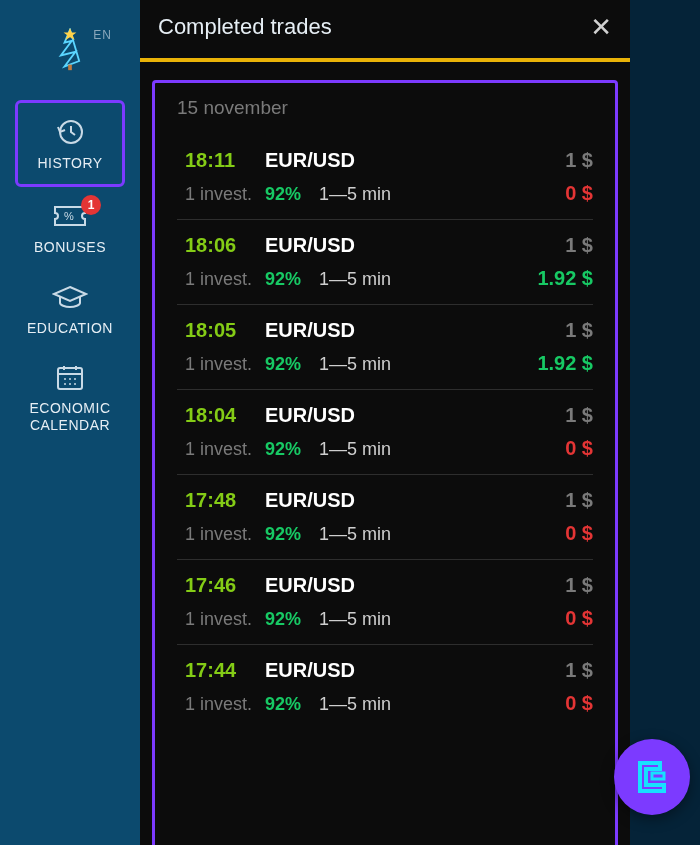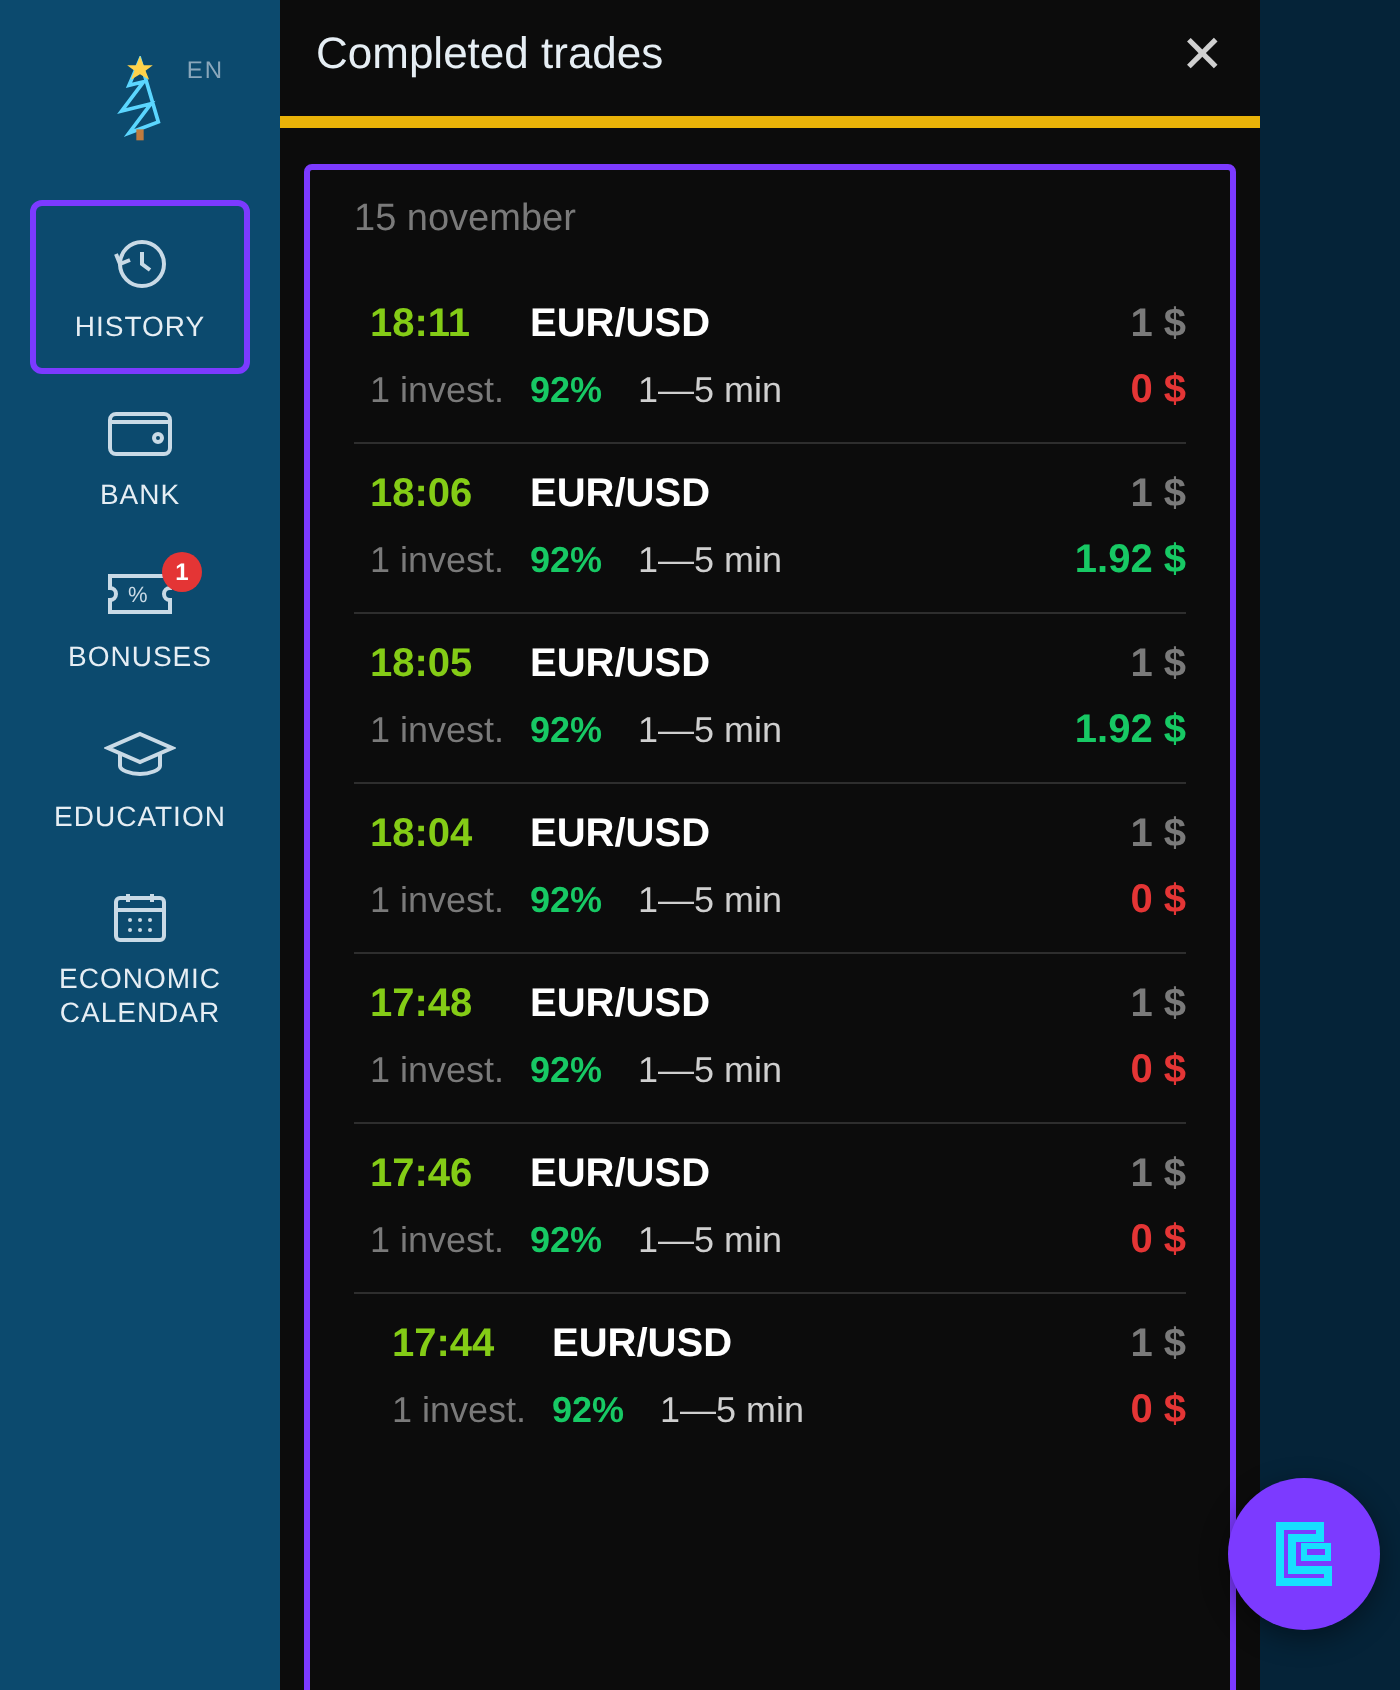--- a/index.html
+++ b/index.html
@@ -86,21 +86,21 @@
     left: 140px; top: 0;
     width: 490px;
     height: 100%;
     background: #0c0c0c;
   }
   .panel-header {
     display:flex;
     align-items:center;
     justify-content:space-between;
     padding: 14px 18px 18px 18px;
-    border-bottom: 6px solid #eab308;
+    border-bottom: 4px solid #eab308;
   }
   .panel-title {
     font-size: 22px;
     font-weight: 400;
     color: #e6eef4;
   }
   .close-x {
     font-size: 26px;
     color: #d0d0d0;
     cursor: pointer;
@@ -117,21 +117,21 @@
   .date-heading {
     font-size: 19px;
     color: #7a7a7a;
     font-weight: 400;
     margin-bottom: 16px;
   }
   .trade {
     padding: 14px 0 14px 8px;
     border-bottom: 1px solid #2e2e2e;
   }
-  .trade:last-child { border-bottom: none; margin-left: 11px; }
+  .trade:last-child { border-bottom: none; }
   .trade-row {
     display: flex;
     align-items: baseline;
   }
   .trade-row + .trade-row { margin-top: 10px; }
   .t-time {
     width: 80px;
     font-size: 20px;
     font-weight: 700;
     color: #84cc16;
@@ -200,30 +200,20 @@
     <div class="nav-icon">
       <svg width="30" height="30" viewBox="0 0 30 30" fill="none" stroke-width="2">
         <circle cx="16" cy="15" r="11"></circle>
         <path d="M16 9 v6 l4 3"></path>
         <path d="M3 10 l2 5 l5 -2"></path>
       </svg>
     </div>
     <div class="nav-label">HISTORY</div>
   </div>
 
-  <div class="nav-item">
-    <div class="nav-icon">
-      <svg width="34" height="26" viewBox="0 0 34 26" fill="none" stroke-width="2">
-        <rect x="2" y="4" width="30" height="20" rx="3"></rect>
-        <path d="M2 8 h30"></path>
-        <circle cx="26" cy="16" r="2"></circle>
-      </svg>
-    </div>
-    <div class="nav-label">BANK</div>
-  </div>
 
   <div class="nav-item">
     <div class="badge">1</div>
     <div class="nav-icon">
       <svg width="34" height="24" viewBox="0 0 34 24" fill="none" stroke-width="2">
         <path d="M2 3 h30 v6 a3 3 0 0 0 0 6 v6 h-30 v-6 a3 3 0 0 0 0 -6 z"></path>
         <text x="11" y="16" font-size="11" fill="#c9dae6" stroke="none">%</text>
       </svg>
     </div>
     <div class="nav-label">BONUSES</div>

